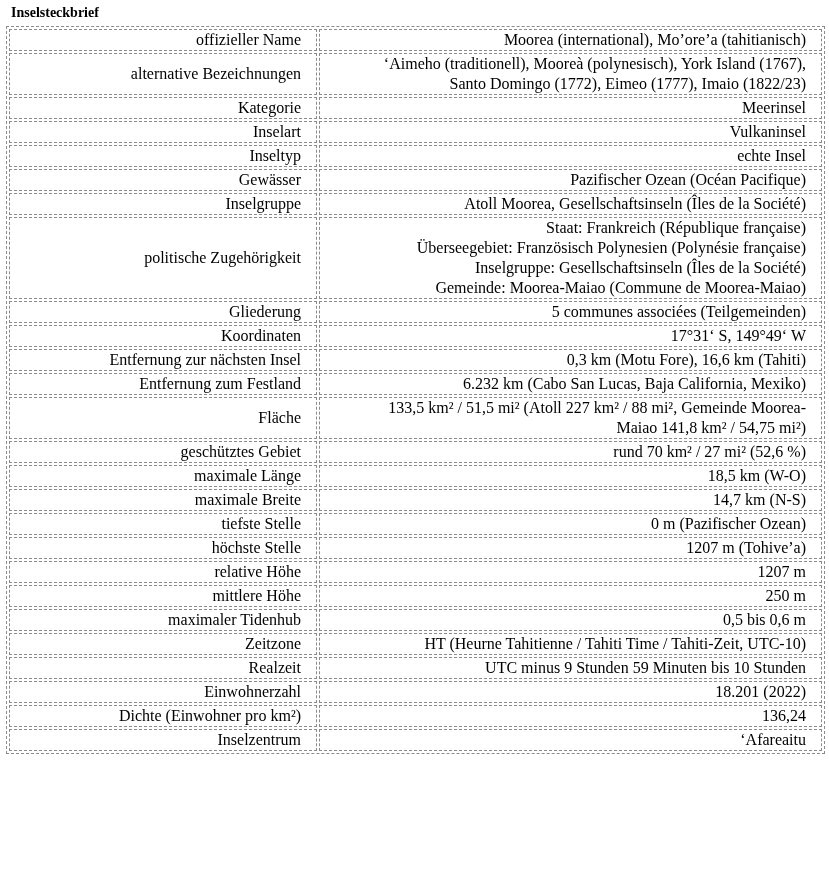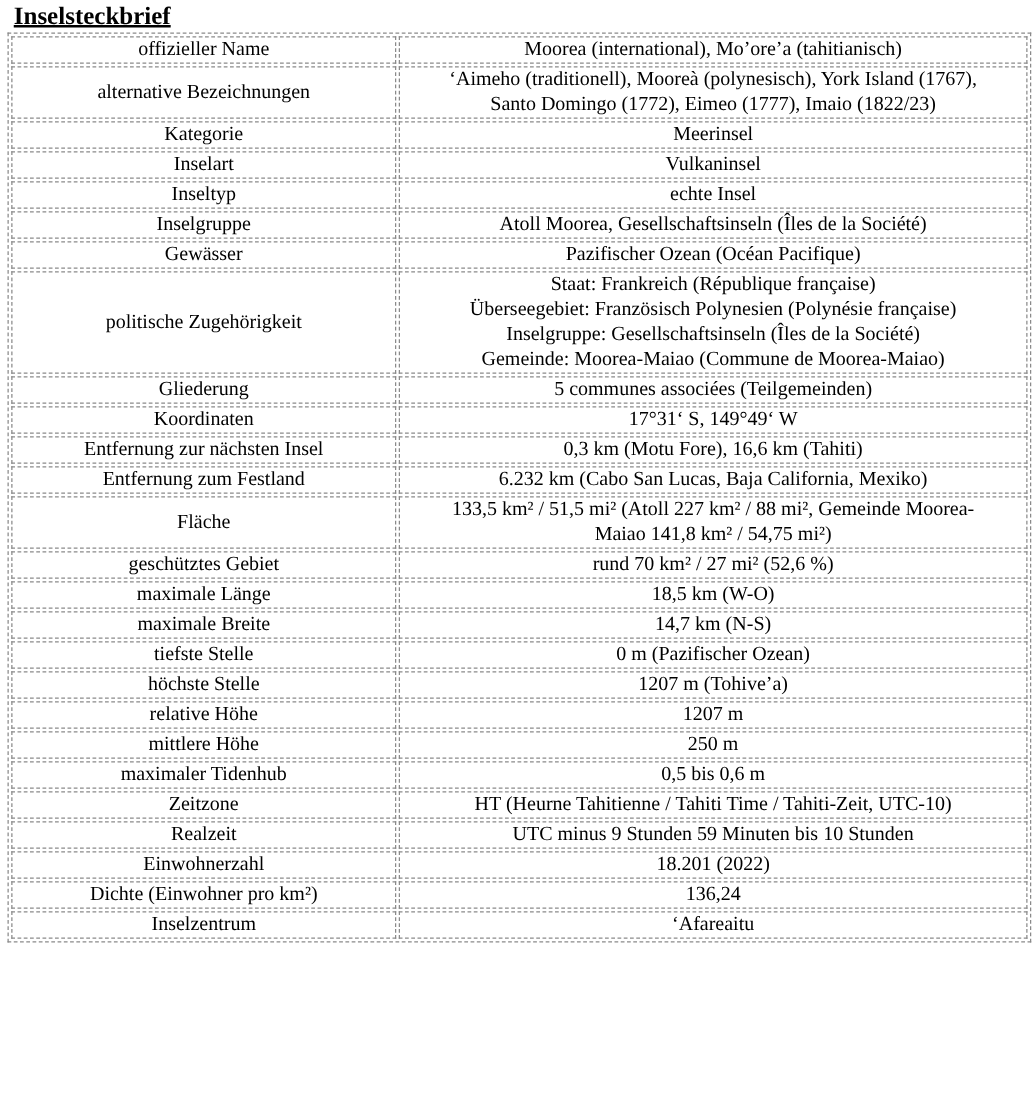--- a/index.html
+++ b/index.html
@@ -12,42 +12,41 @@
       height: 894px;
       overflow: hidden;
       font-family: "Liberation Serif", "DejaVu Serif", serif;
       color: #000000;
       position: relative;
     }
     .doc-title {
       position: absolute;
       left: 11px;
       top: 3px;
-      font-size: 20px;
+      font-size: 14px;
       font-weight: bold;
       line-height: 20px;
       margin: 0;
-      text-decoration: underline;
     }
     table.facts {
       position: absolute;
       left: 6px;
       top: 26px;
       width: 819px;
       border-collapse: separate;
       border-spacing: 2px;
       border: 1px dashed #8a8a8a;
       font-size: 16px;
     }
     table.facts td {
       border: 1px dashed #8a8a8a;
       padding: 0 15px;
       line-height: 20px;
       vertical-align: middle;
-      text-align: center;
+      text-align: right;
     }
     table.facts td.label {
       width: 276px;
     }
     table.facts td.value {
       width: auto;
     }
     .line {
       display: block;
     }
@@ -84,29 +83,29 @@
           <span class="line">Vulkaninsel</span>
         </td>
       </tr>
       <tr>
         <td class="label">Inseltyp</td>
         <td class="value">
           <span class="line">echte Insel</span>
         </td>
       </tr>
       <tr>
+        <td class="label">Gewässer</td>
+        <td class="value">
+          <span class="line">Pazifischer Ozean (Océan Pacifique)</span>
+        </td>
+      </tr>
+      <tr>
         <td class="label">Inselgruppe</td>
         <td class="value">
           <span class="line">Atoll Moorea, Gesellschaftsinseln (Îles de la Société)</span>
-        </td>
-      </tr>
-      <tr>
-        <td class="label">Gewässer</td>
-        <td class="value">
-          <span class="line">Pazifischer Ozean (Océan Pacifique)</span>
         </td>
       </tr>
       <tr>
         <td class="label">politische Zugehörigkeit</td>
         <td class="value">
           <span class="line">Staat: Frankreich (République française)</span>
           <span class="line">Überseegebiet: Französisch Polynesien (Polynésie française)</span>
           <span class="line">Inselgruppe: Gesellschaftsinseln (Îles de la Société)</span>
           <span class="line">Gemeinde: Moorea-Maiao (Commune de Moorea-Maiao)</span>
         </td>

